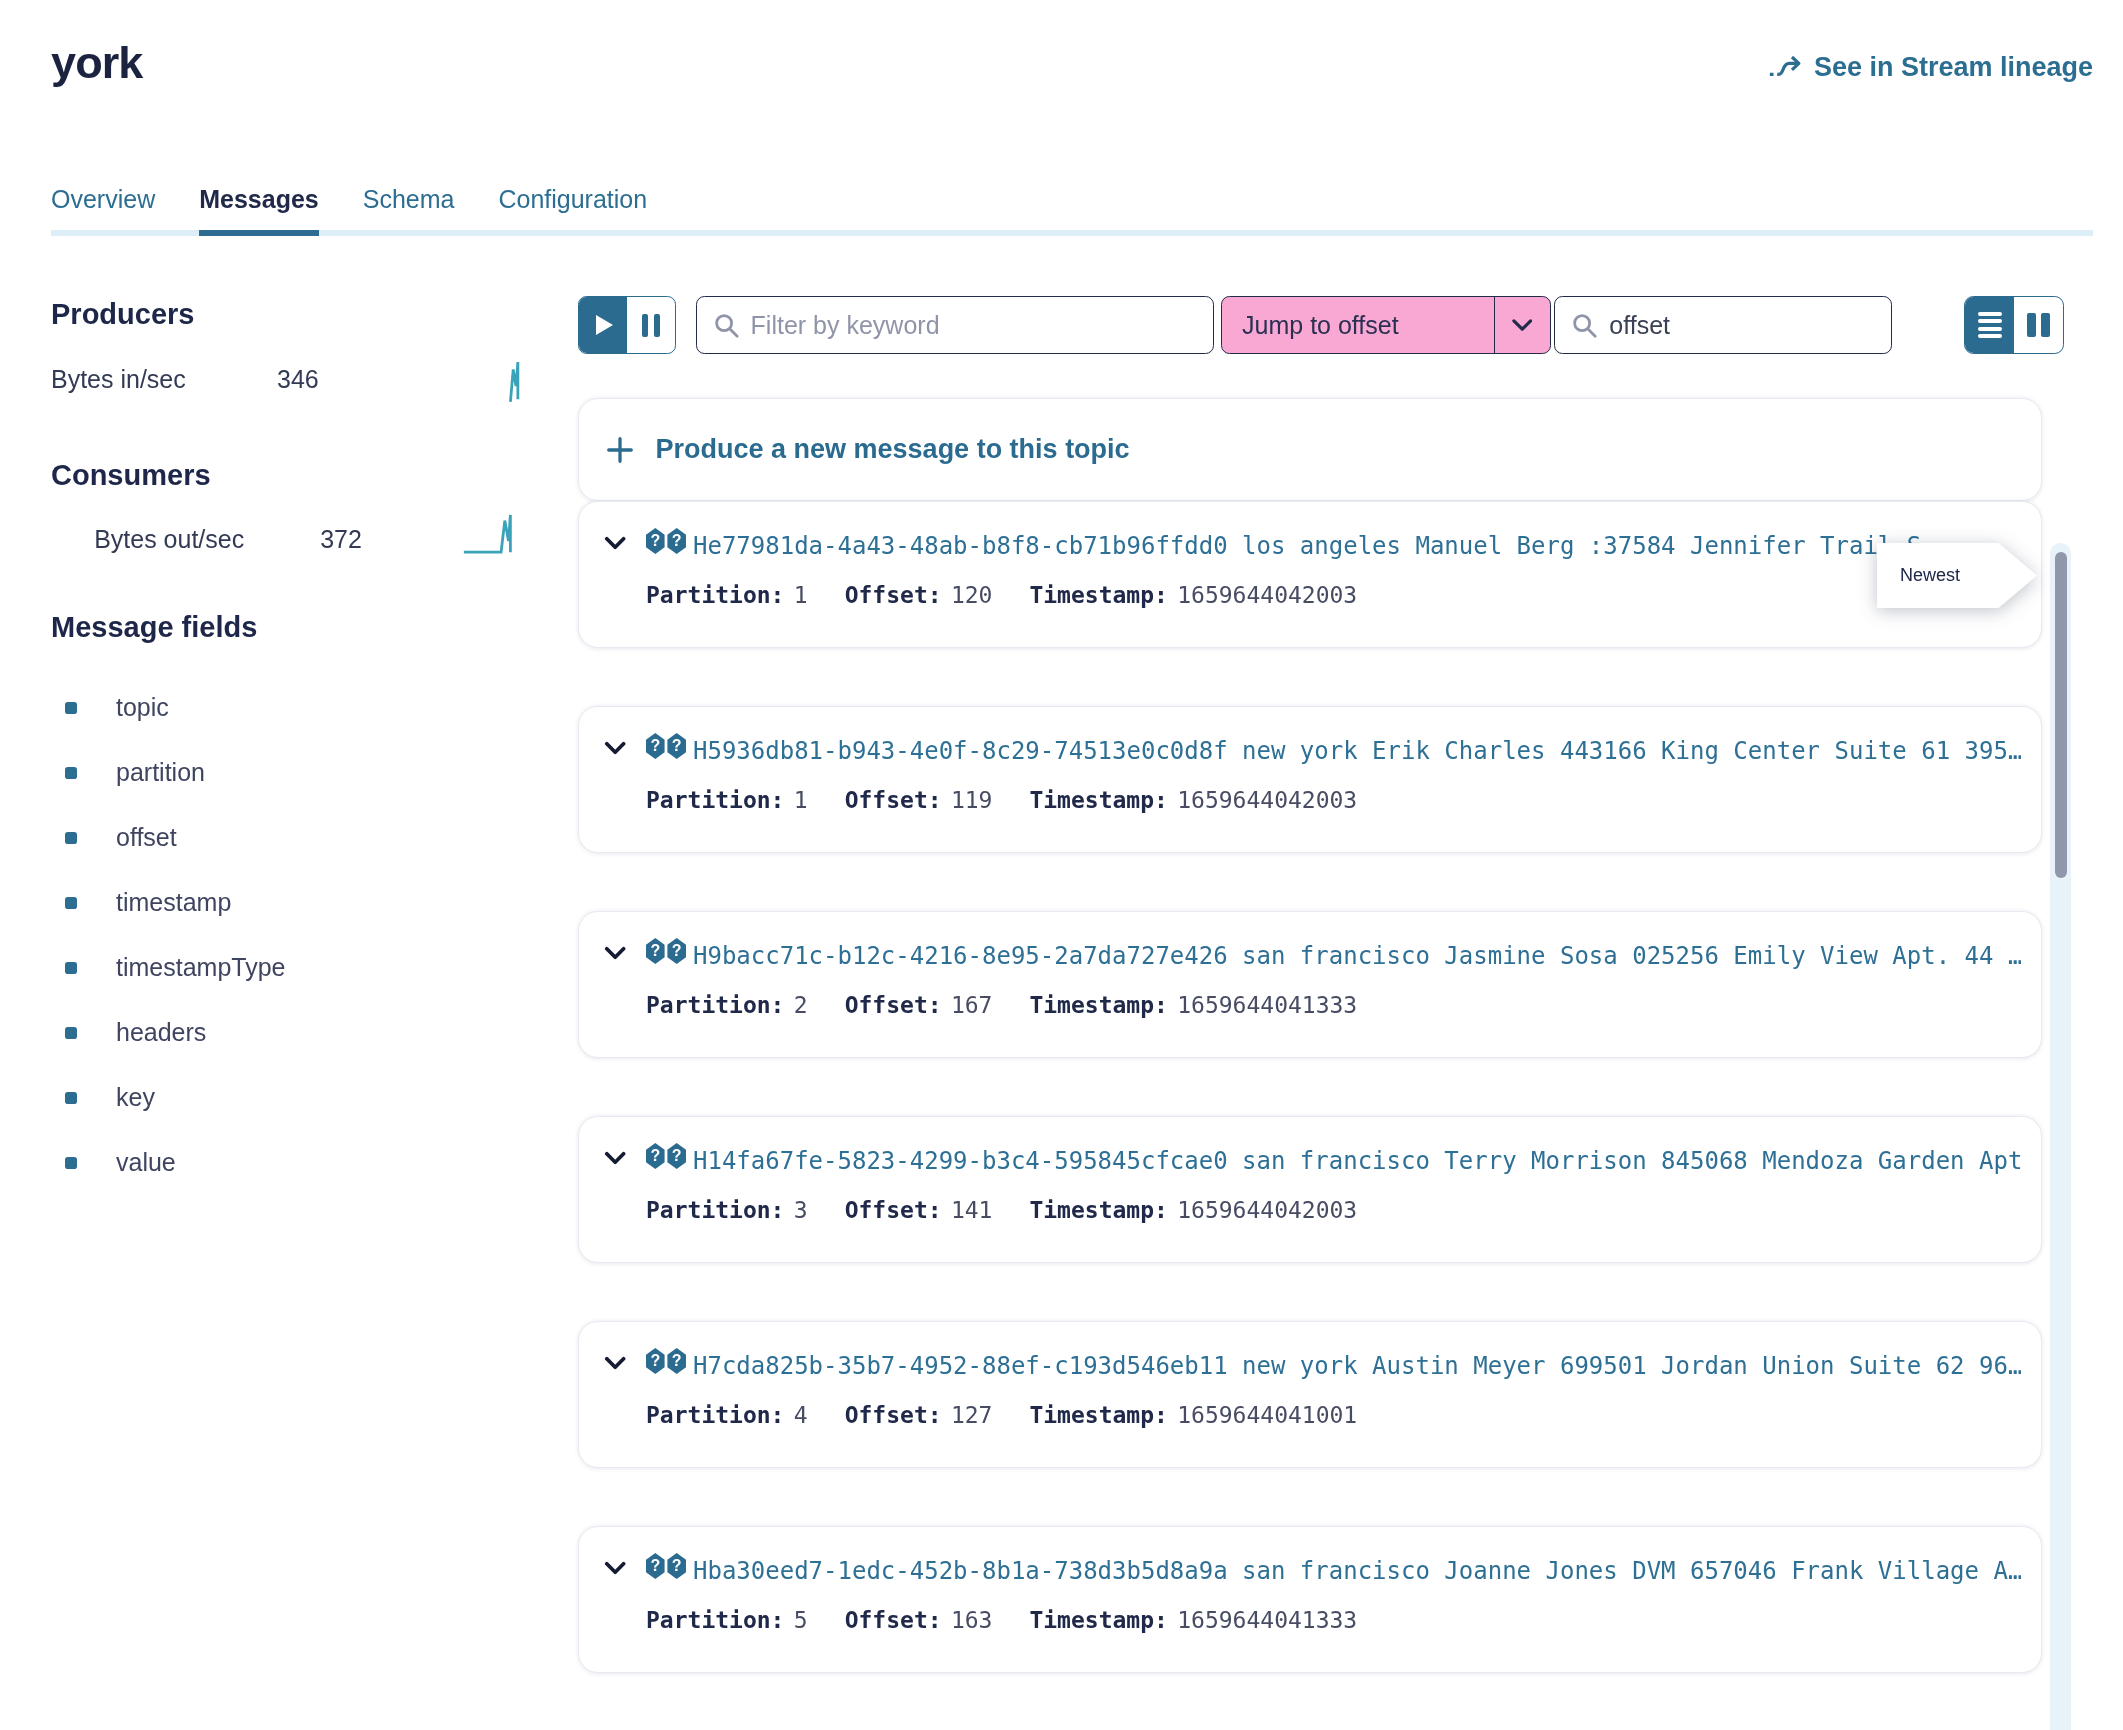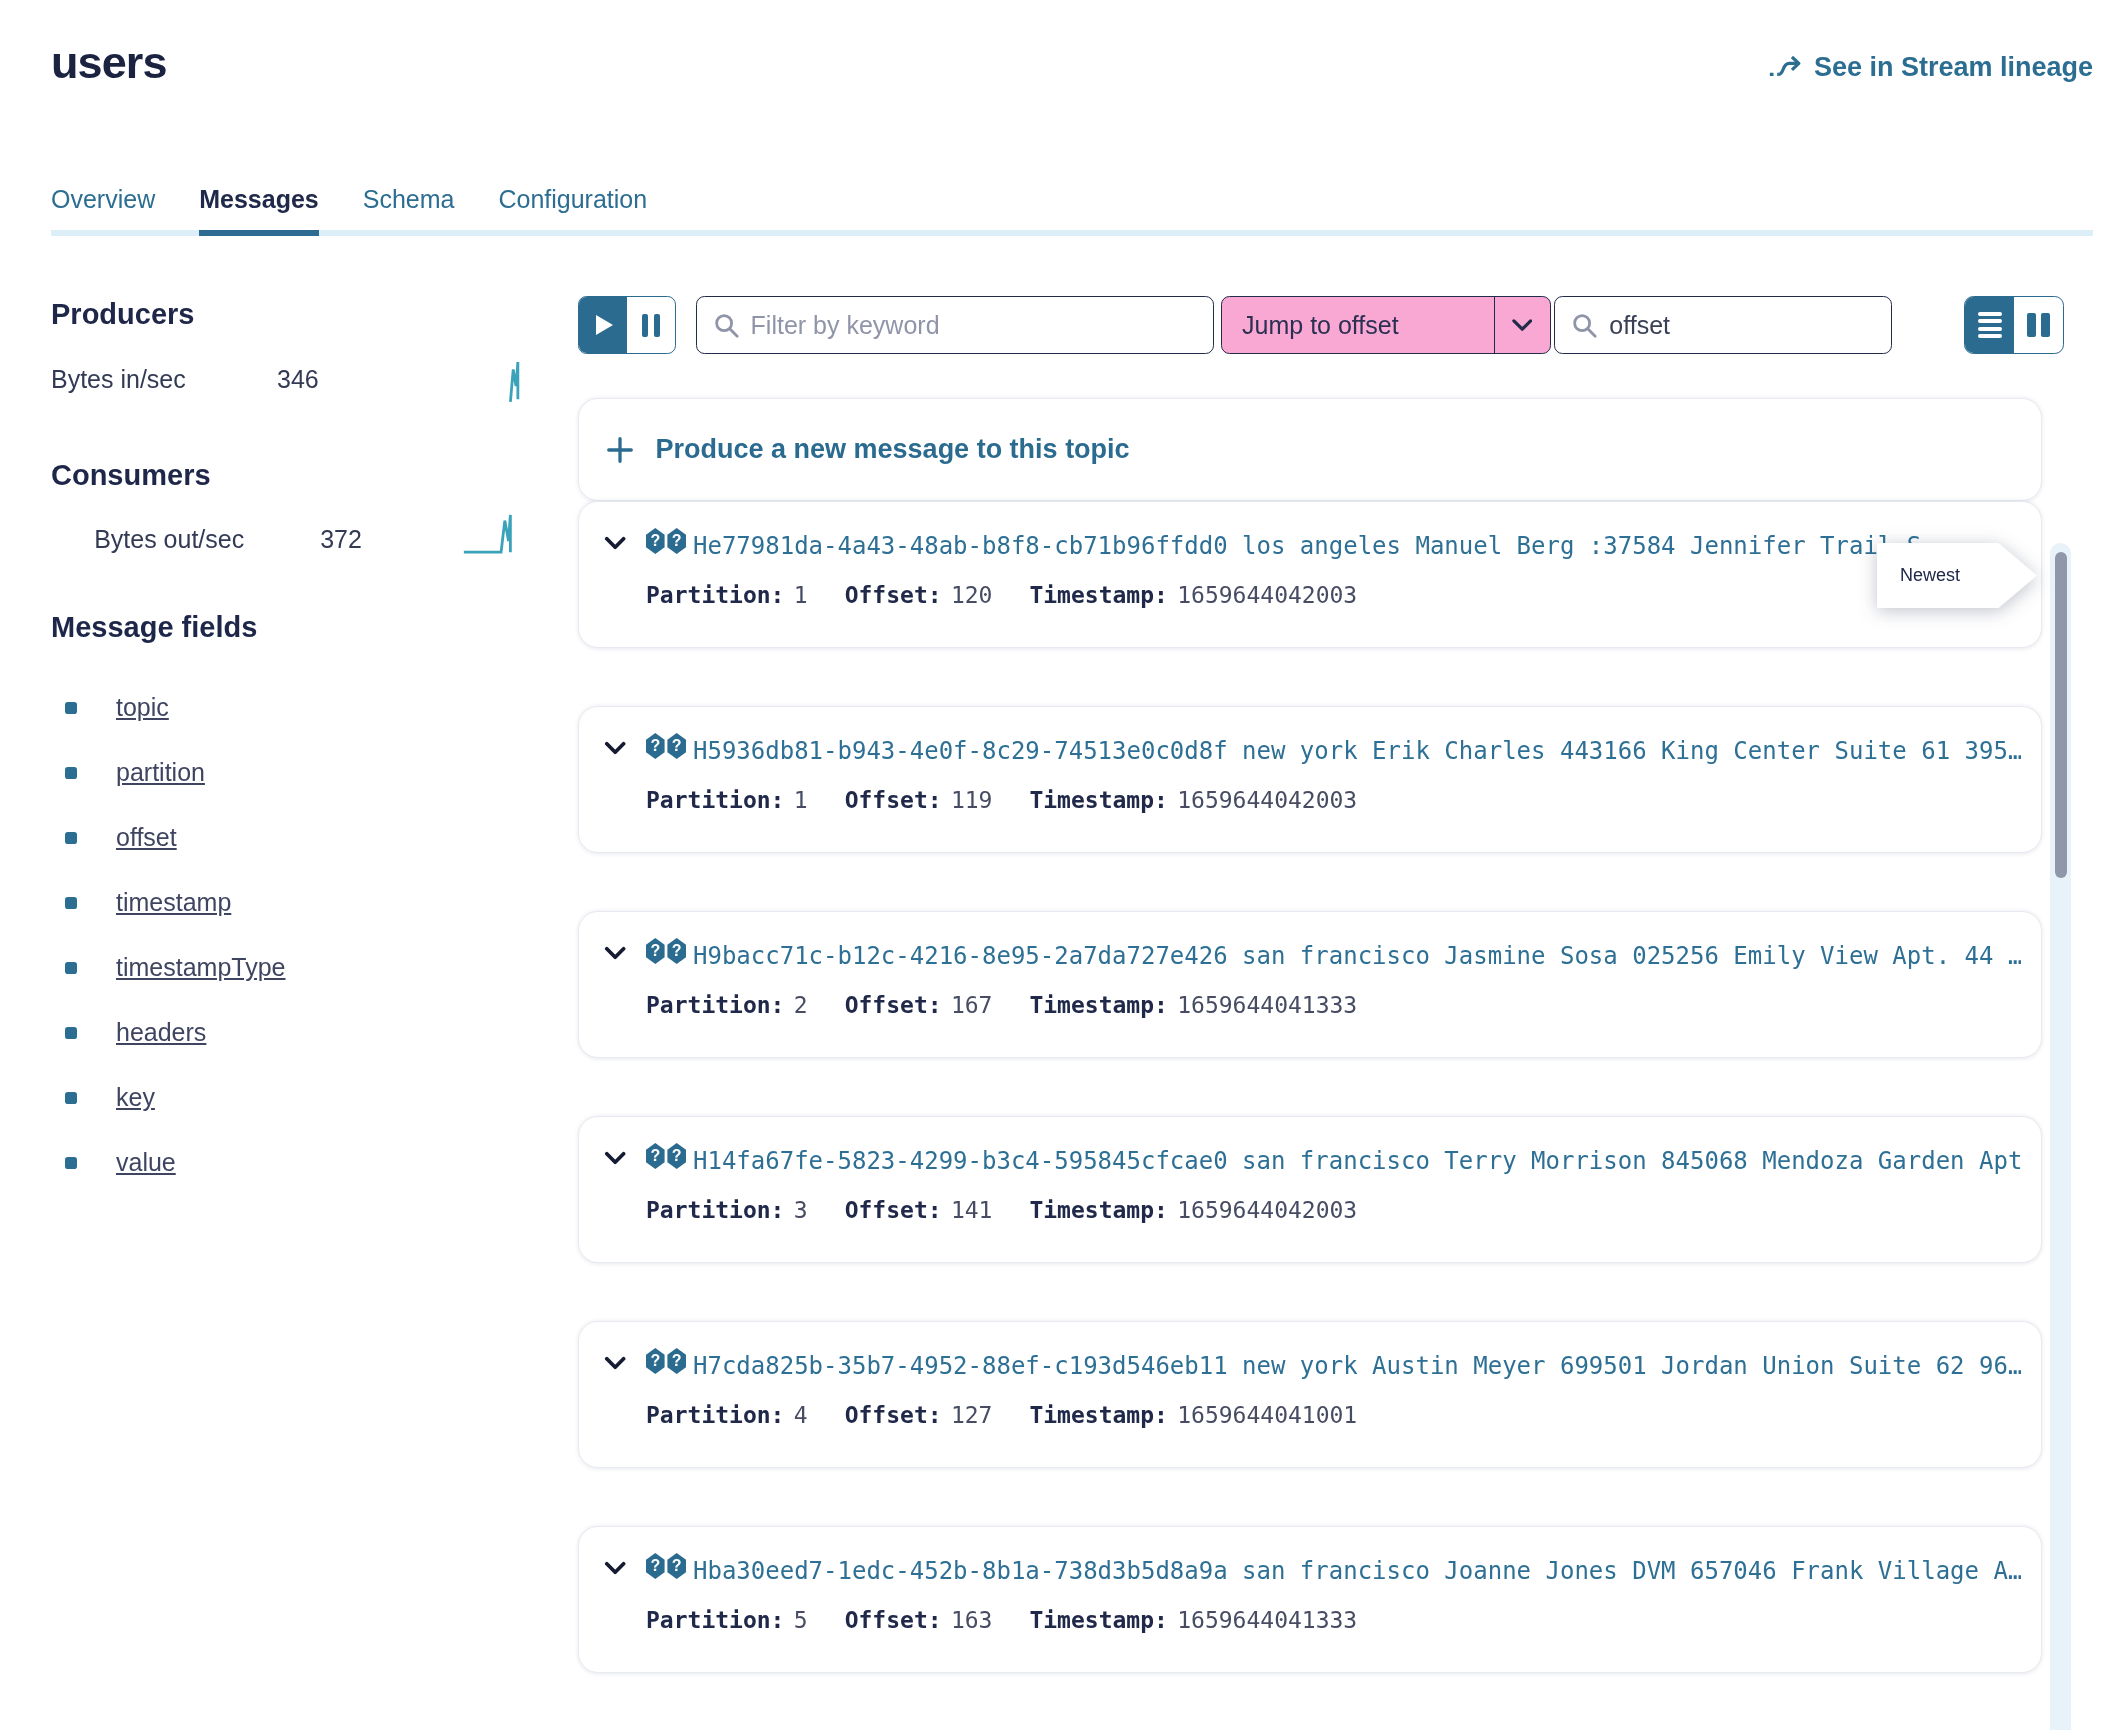--- a/index.html
+++ b/index.html
@@ -18,21 +18,21 @@
   .tab { position:relative; font-size:25px; color:#2c6d92; padding-bottom:22.4px; cursor:pointer; font-weight:500; }
   .tab.active { color:#20294a; font-weight:700; }
   .tab.active::after { content:""; position:absolute; left:0; right:0; bottom:0; height:6.5px; background:#2d6b93; z-index:2; }
   .tabtrack { position:absolute; left:0; right:0; bottom:0; height:6.5px; background:#dceef8; }
   
   .side-h { position:absolute; left:51px; font-size:29px; font-weight:700; color:#1e2749; }
   .metric-row { position:absolute; left:51px; display:flex; font-size:25px; color:#333a54; width:354px; }
   .metric-row .lab { width:226px; }
   .spark { position:absolute; }
   .fields-list { position:absolute; left:65px; top:695px; list-style:none; }
-  .fields-list li { display:flex; align-items:center; height:25px; margin-bottom:40px; font-size:25px; color:#3f4560; cursor:pointer;text-decoration:underline; }
+  .fields-list li { display:flex; align-items:center; height:25px; margin-bottom:40px; font-size:25px; color:#3f4560; cursor:pointer; }
   .bullet { width:12px; height:12px; border-radius:2.8px; background:#2c6d92; margin-right:39px; flex:0 0 auto; }
   
   .main { position:absolute; left:578px; top:296px; width:1486px; }
   .toolbar { display:flex; align-items:stretch; height:58px; }
   .seg-btn { display:flex; width:98px; border:1.9px solid #2b6b90; border-radius:8.4px; overflow:hidden; background:#fff; cursor:pointer; flex:0 0 auto; }
   .seg-btn .seg { flex:1; display:flex; align-items:center; justify-content:center; }
   .seg.on { background:#2b6b90; }
   .play-tri { width:0; height:0; border-left:17.7px solid #ffffff; border-top:10.3px solid transparent; border-bottom:10.3px solid transparent; margin-left:2.8px; }
   .pause-ic { display:flex; gap:5.6px; }
   .pause-ic i { display:block; width:6.5px; height:23px; background:#2b6b90; border-radius:1.9px; }
@@ -75,21 +75,21 @@
             display:flex; align-items:center; padding-left:23px; font-size:18px; color:#20284a; }
   .scroll-track { position:absolute; left:2050px; top:543px; width:21.4px; height:1187px; background:#e7f2f9; border-radius:11.2px 11.2px 0 0; }
   .scroll-thumb { position:absolute; left:4.7px; top:9.3px; width:12px; height:326px; background:#9197ab; border-radius:6.5px; cursor:pointer; }
   svg { display:block; }
 </style>
 </head>
 <body>
 
 <div class="page">
 
-  <div class="title">users</div>
+  <div class="title">york</div>
   <div class="lineage">
     <span>
       <svg width="35" height="26" viewBox="0 0 38 28" fill="none">
         <path d="M2 21 H11" stroke="#2c6d92" stroke-width="3.5" stroke-dasharray="4 4"></path>
         <path d="M11 21 C18 21 15 9 23 9 H32" stroke="#2c6d92" stroke-width="3.5" fill="none"></path>
         <path d="M26 2 L33.5 9 L26 16" stroke="#2c6d92" stroke-width="3.5" fill="none" stroke-linejoin="round"></path>
       </svg>
     </span>
     <span>See in Stream lineage</span>
   </div>

